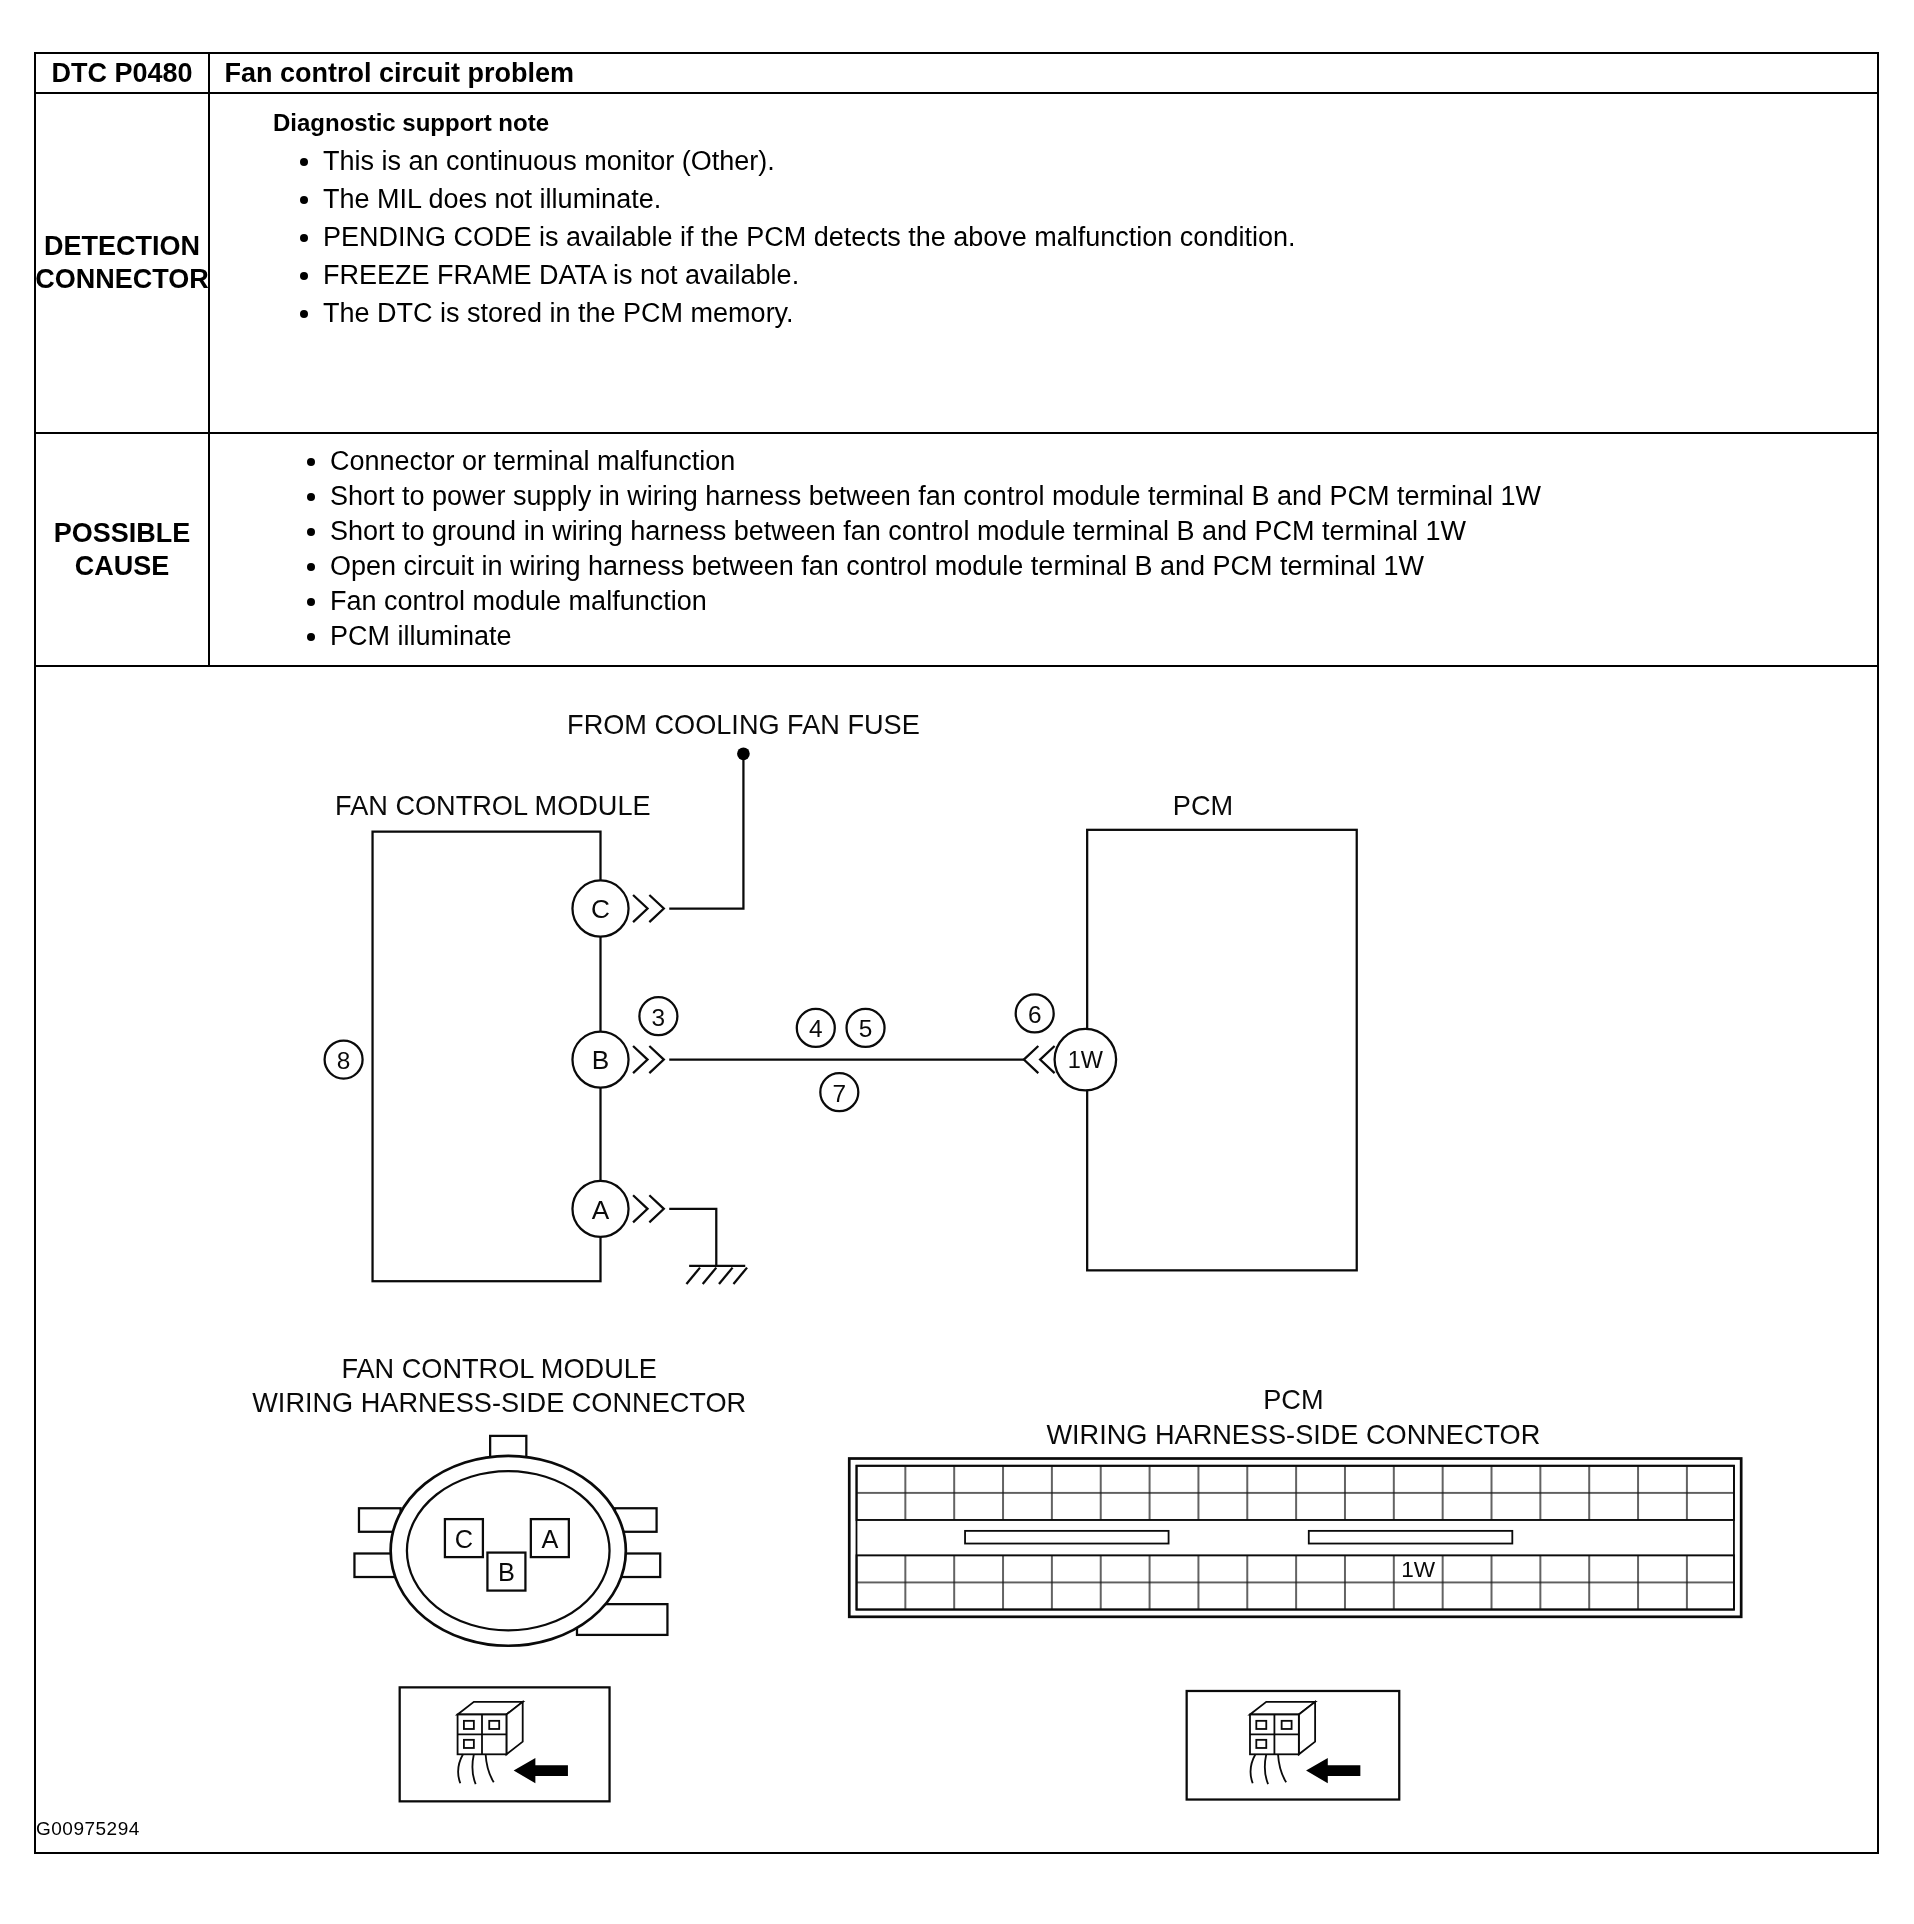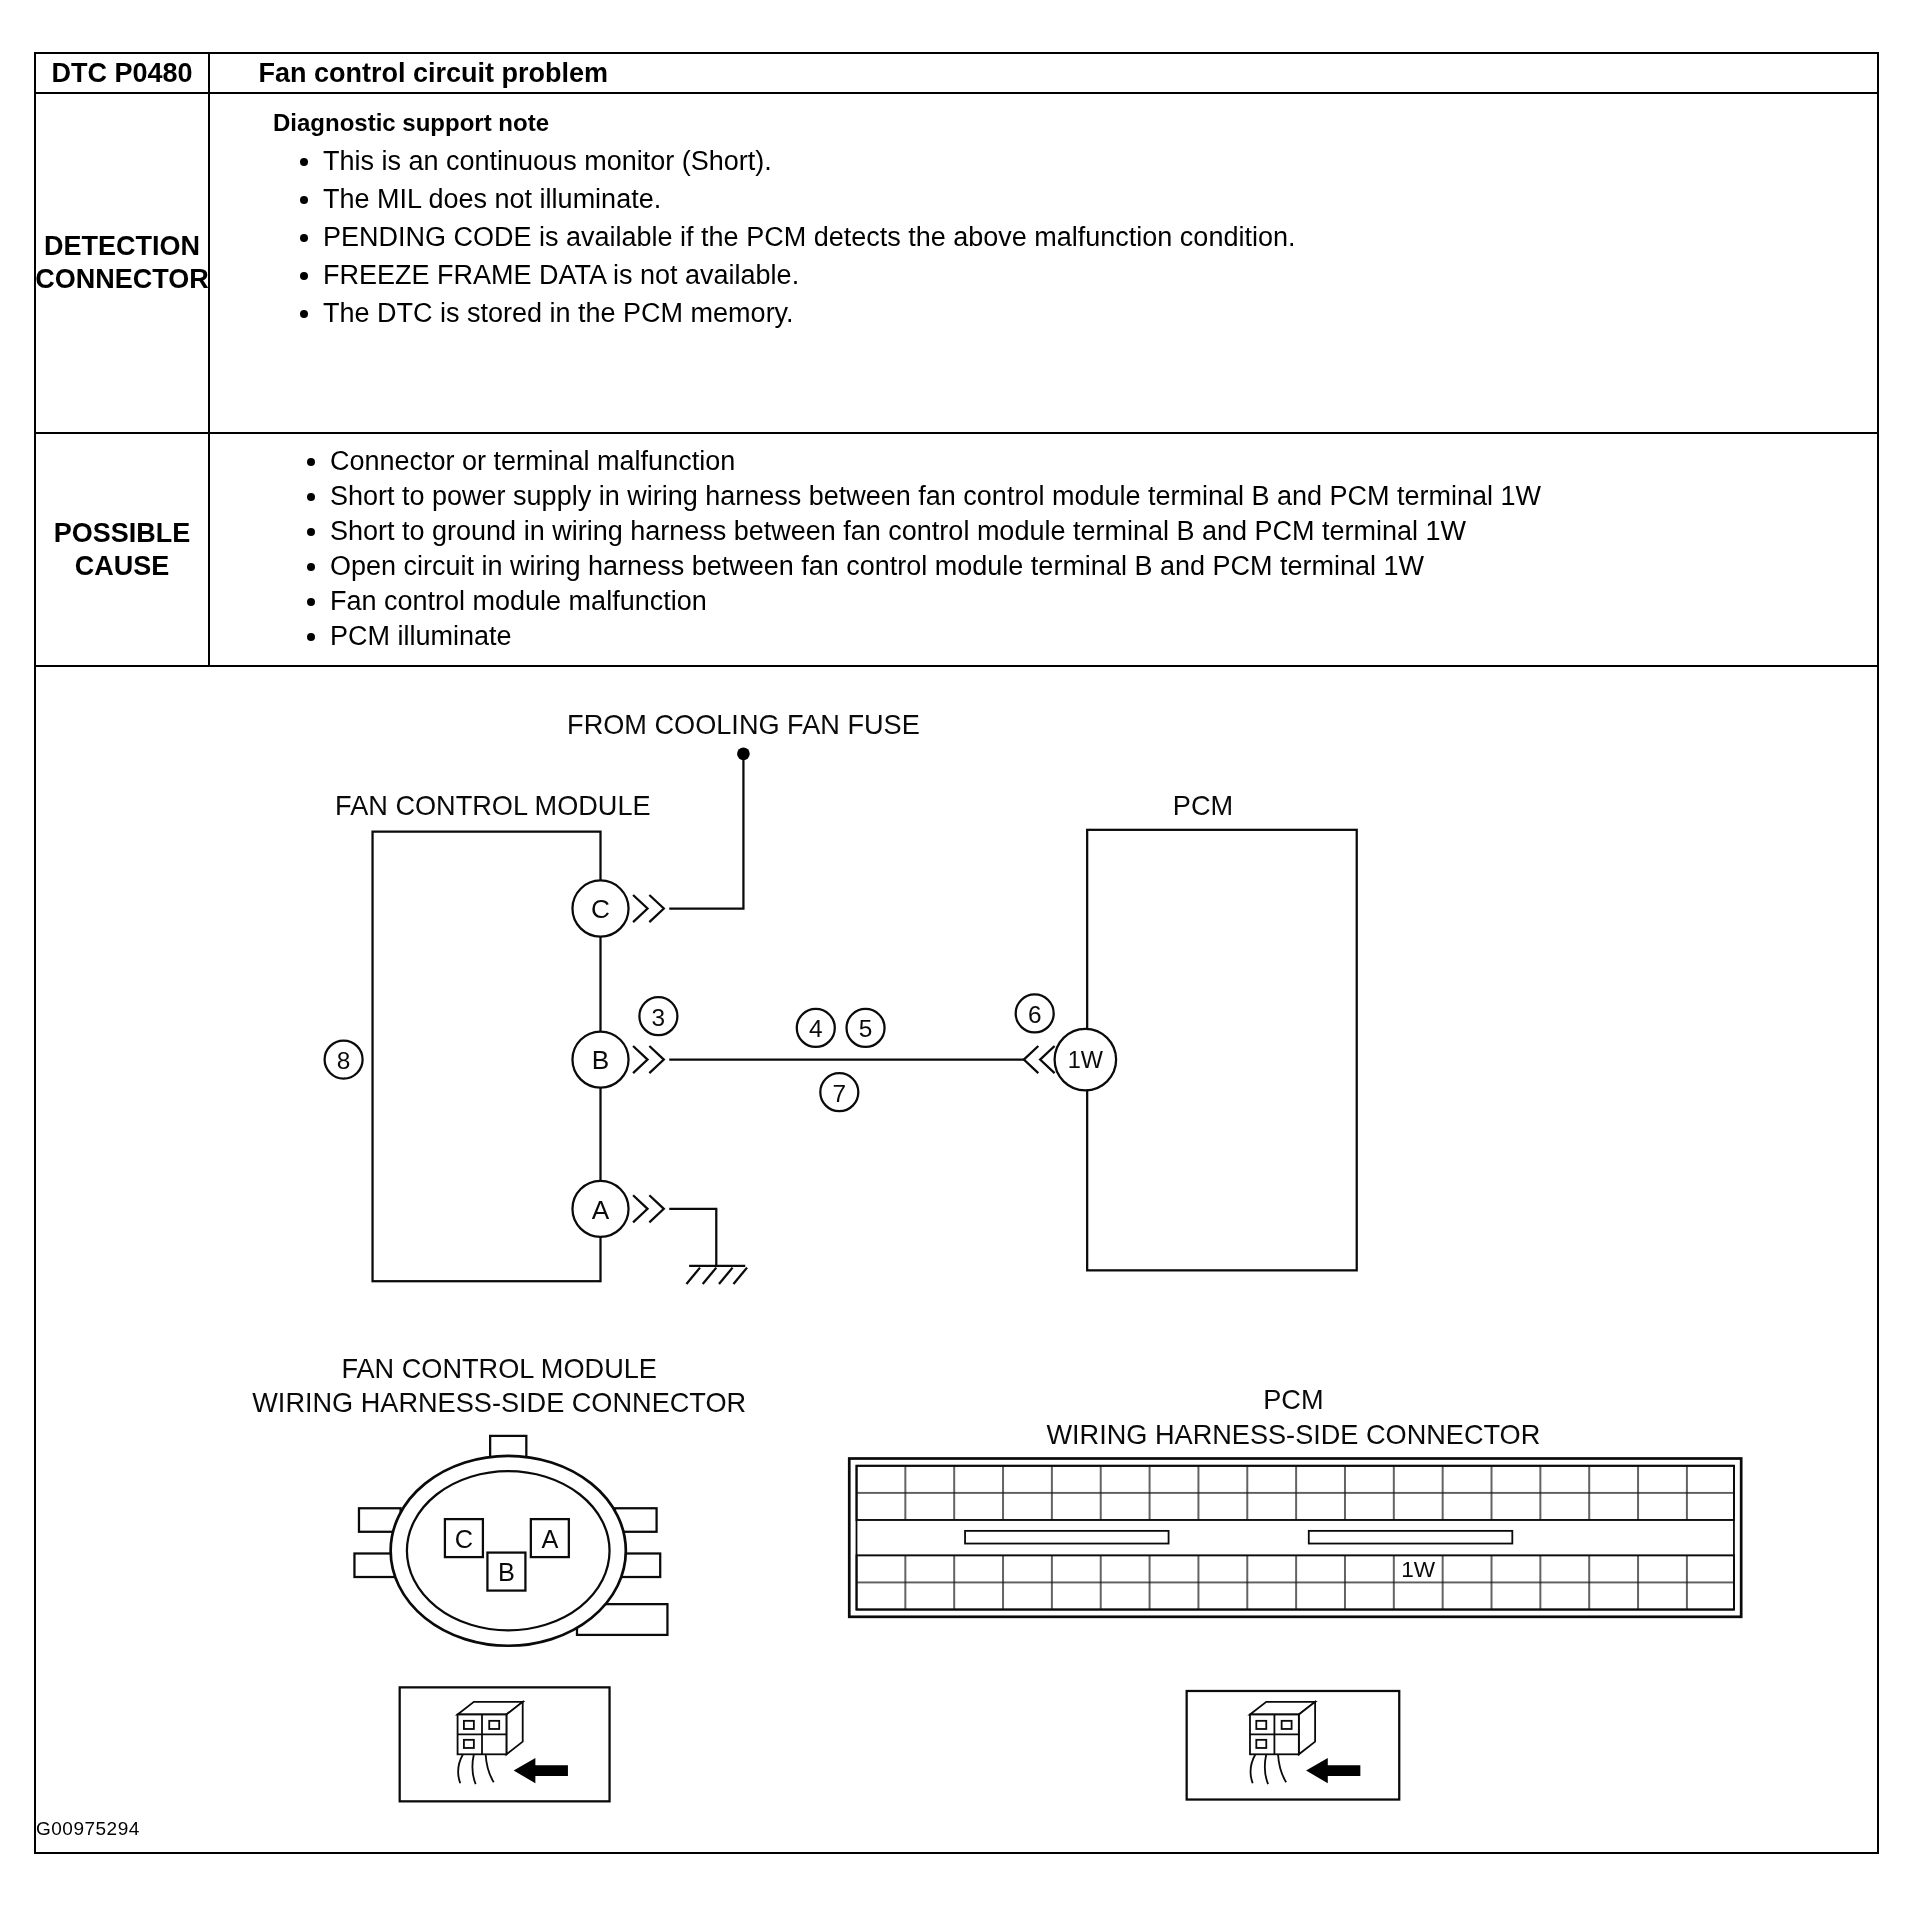--- a/index.html
+++ b/index.html
@@ -22,21 +22,21 @@
   .label-cell {
     flex: 0 0 174px; width: 174px;
     border-right: 2.7px solid #000;
     display: flex; flex-direction: column;
     align-items: center; justify-content: center;
     font-weight: bold; font-size: 27px; line-height: 33px;
     text-align: center;
   }
   .content-cell { flex: 1 1 auto; min-width: 0; }
 
-  .row-header { min-height: 38px; gap: 34px; }
+  .row-header { min-height: 38px; }
   .header-title {
     display: flex; align-items: center;
     font-weight: bold; font-size: 27px; padding: 3.6px 14.5px;
   }
 
   .bullets-cell { padding: 10px 25px 10px 63px; font-size: 27px; }
   .bullets-cell ul { margin: 0; padding-left: 50px; list-style: disc; }
   .row-detection { min-height: 340px; }
   .row-detection .bullets-cell { line-height: 38px; }
   .row-cause { min-height: 233px; }
@@ -76,21 +76,21 @@
     </div>
 
     <div class="row row-detection">
       <div class="label-cell">
         <div>DETECTION</div>
         <div>CONNECTOR</div>
       </div>
       <div class="content-cell bullets-cell">
         <div class="note-heading">Diagnostic support note</div>
         <ul>
-          <li>This is an continuous monitor (Short).</li>
+          <li>This is an continuous monitor (Other).</li>
           <li>The MIL does not illuminate.</li>
           <li>PENDING CODE is available if the PCM detects the above malfunction condition.</li>
           <li>FREEZE FRAME DATA is not available.</li>
           <li>The DTC is stored in the PCM memory.</li>
         </ul>
       </div>
     </div>
 
     <div class="row row-cause">
       <div class="label-cell">

